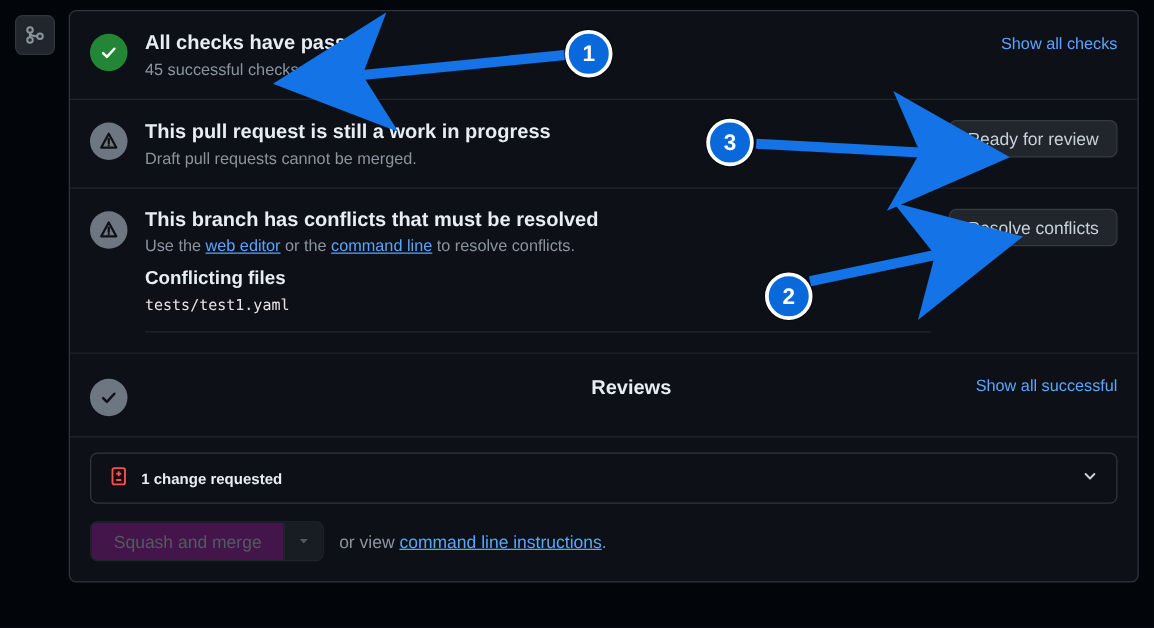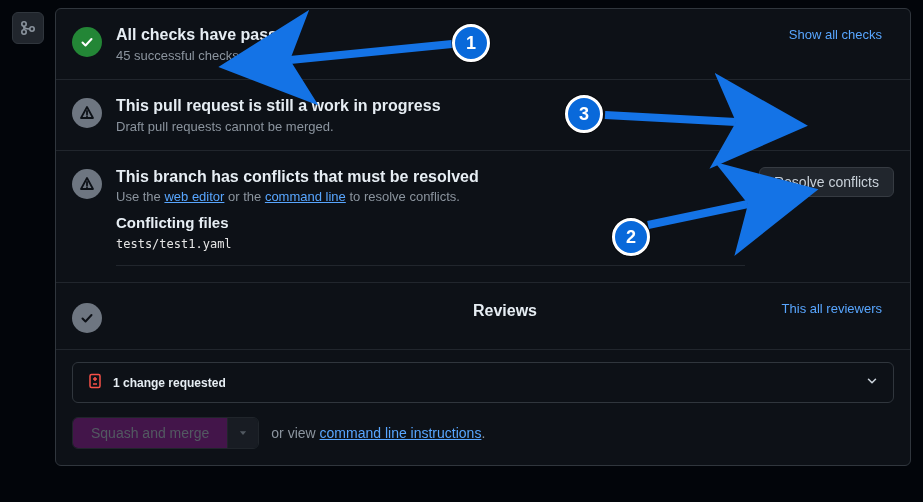--- a/index.html
+++ b/index.html
@@ -46,21 +46,21 @@
     margin-top: 2px;
   }
   .status-green { background: #238636; }
   .status-grey { background: #6e7681; }
   .section-body { flex: 1; }
   .section-title { font-size: 16px; font-weight: 600; color: #e6edf3; line-height: 1.3; }
   .section-sub { font-size: 13px; color: #8b949e; margin-top: 2px; }
   .section-sub a, .link { color: #58a6ff; text-decoration: underline; cursor: pointer; }
   .right-link {
     color: #58a6ff; font-size: 13px; cursor: pointer;
-    position: absolute; right: 28px; top: 18px;
+    position: absolute; right: 16px; top: 18px;
   }
   .btn {
     background: #21262d;
     border: 1px solid #363b42;
     color: #c9d1d9;
     padding: 6px 14px;
     border-radius: 6px;
     font-size: 14px;
     cursor: pointer;
     white-space: nowrap;
@@ -150,20 +150,21 @@
         <svg width="16" height="16" viewBox="0 0 16 16">
             <path d="M8 2 L14 13 H2 Z" fill="none" stroke="#0d1117" stroke-width="1.8" stroke-linejoin="round"></path>
             <line x1="8" y1="6" x2="8" y2="9.5" stroke="#0d1117" stroke-width="1.8" stroke-linecap="round"></line>
             <circle cx="8" cy="11.3" r="0.9" fill="#0d1117"></circle>
           </svg>
       </div>
       <div class="section-body">
         <div class="section-title">This pull request is still a work in progress</div>
         <div class="section-sub">Draft pull requests cannot be merged.</div>
       </div>
+      <button class="btn btn-right">Ready for review</button>
     </div>
 
     <div class="section" style="flex-wrap:wrap;">
       <div class="status-circle status-grey">
         <svg width="16" height="16" viewBox="0 0 16 16">
             <path d="M8 2 L14 13 H2 Z" fill="none" stroke="#0d1117" stroke-width="1.8" stroke-linejoin="round"></path>
             <line x1="8" y1="6" x2="8" y2="9.5" stroke="#0d1117" stroke-width="1.8" stroke-linecap="round"></line>
             <circle cx="8" cy="11.3" r="0.9" fill="#0d1117"></circle>
           </svg>
       </div>
@@ -181,21 +182,21 @@
 
     <div class="section reviews-block">
       <div class="status-circle status-grey">
         <svg width="16" height="16" viewBox="0 0 16 16">
             <path d="M3.5 8.5 L6.5 11.5 L12.5 5" stroke="#0d1117" stroke-width="2" fill="none" stroke-linecap="round" stroke-linejoin="round"></path>
           </svg>
       </div>
       <div class="section-body">
         <div class="section-title">Reviews</div>
       </div>
-      <span class="right-link">This all reviewers</span>
+      <span class="right-link">Show all successful</span>
     </div>
 
     <div class="changes-bar">
       <span>
         <svg width="16" height="16" viewBox="0 0 16 16">
             <rect x="3" y="1.5" width="10" height="13" rx="1.5" fill="none" stroke="#f85149" stroke-width="1.5"></rect>
             <line x1="6" y1="6" x2="10" y2="6" stroke="#f85149" stroke-width="1.5"></line>
             <line x1="8" y1="4" x2="8" y2="8" stroke="#f85149" stroke-width="1.5"></line>
             <line x1="6" y1="11" x2="10" y2="11" stroke="#f85149" stroke-width="1.5"></line>
           </svg>

